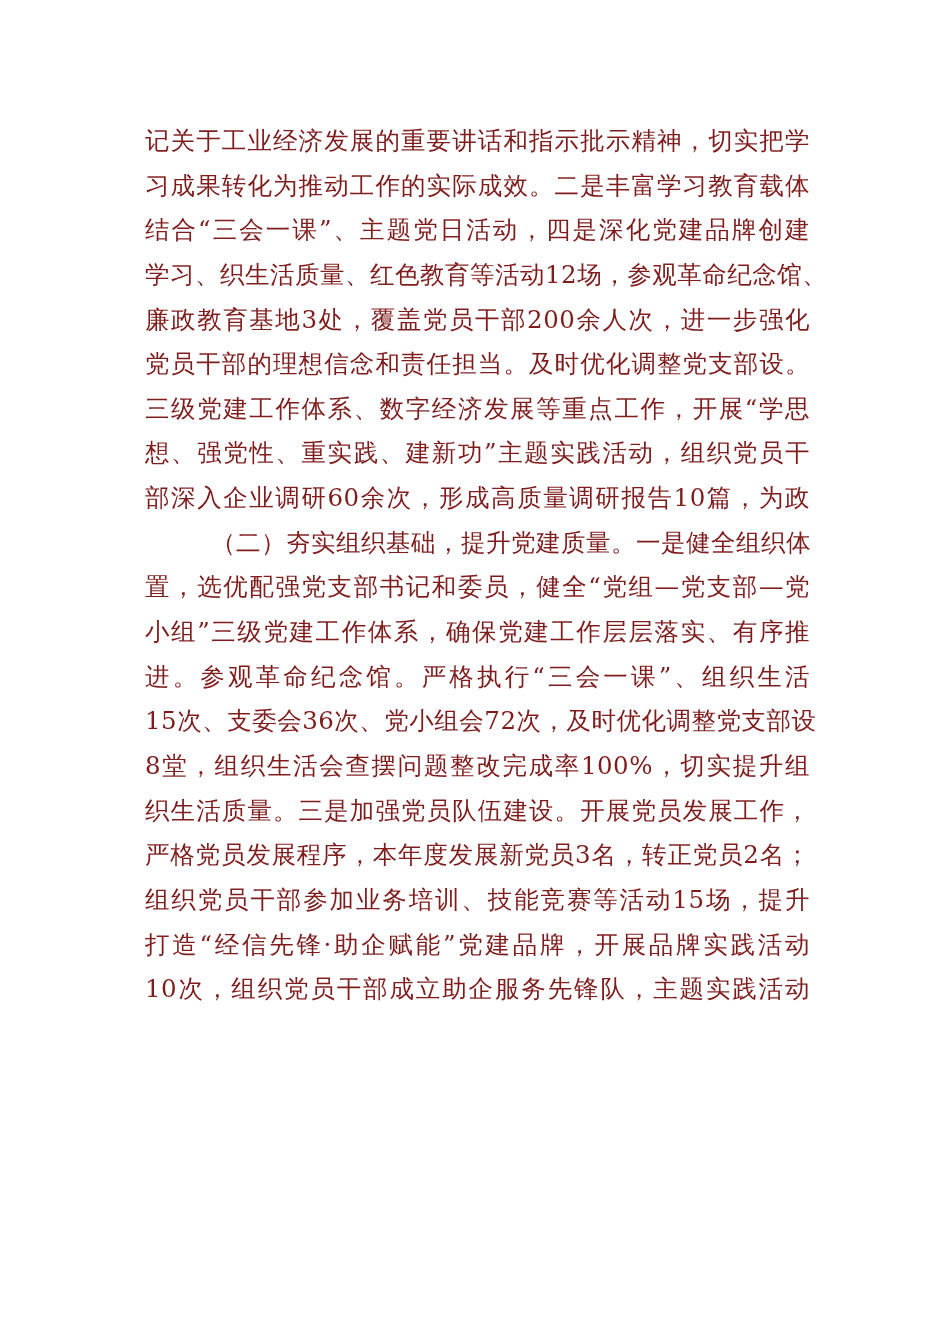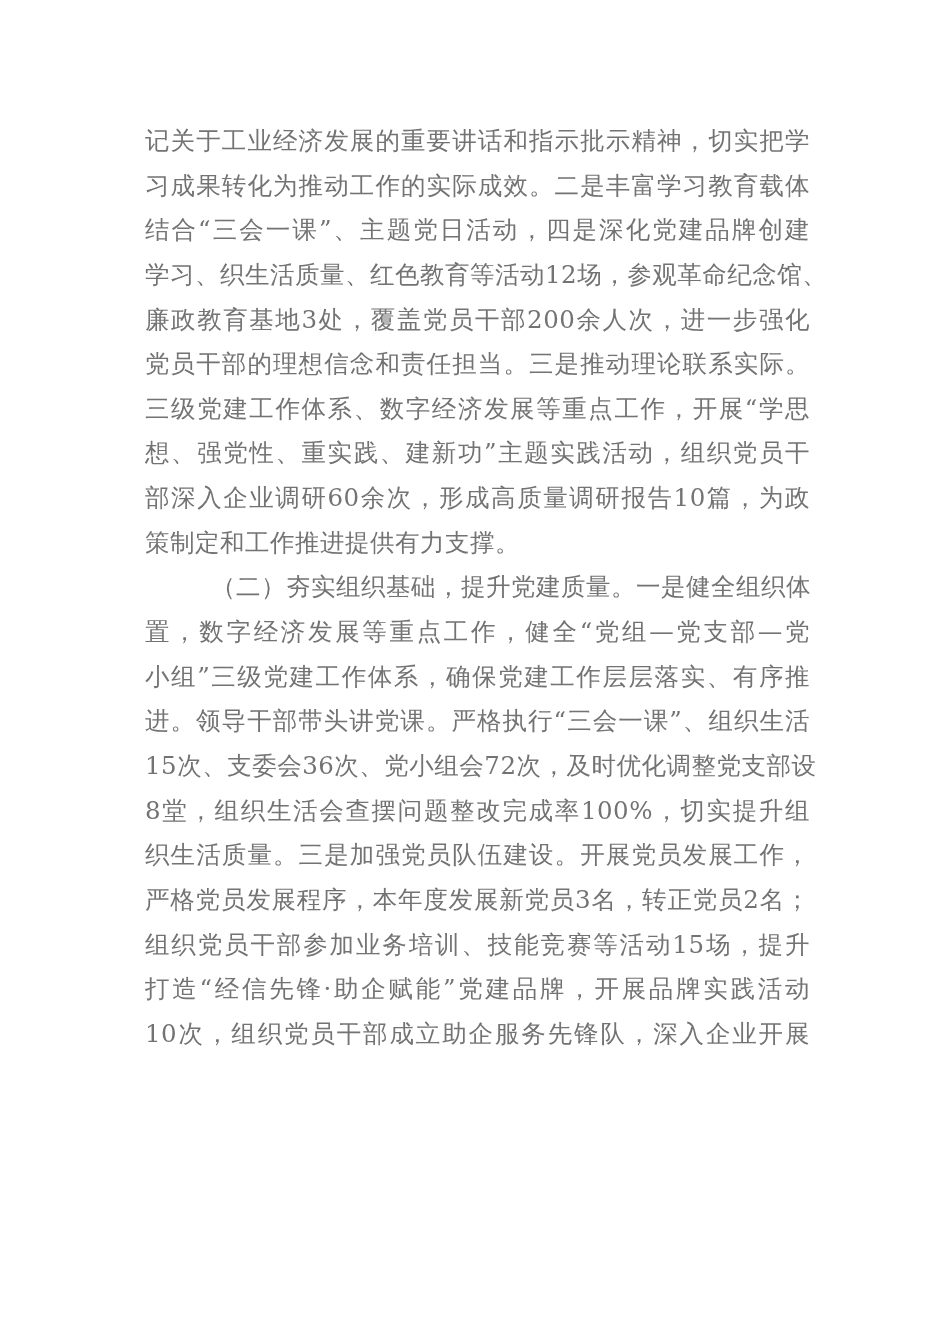--- a/index.html
+++ b/index.html
@@ -4,51 +4,50 @@
 <style>
   html, body { margin: 0; padding: 0; background: #ffffff; }
   body { width: 950px; height: 1344px; position: relative; overflow: hidden; }
   .page {
     position: absolute; left: 0; top: 0; width: 950px; height: 1344px;
     background: #ffffff;
   }
   .body-text {
     position: absolute; left: 145px; top: 119px; width: 665px;
     font-family: "DejaVu Serif", "Liberation Serif", serif;
-    font-size: 24.5px; color: #737373;
+    font-size: 24.5px; color: #7f1d1d;
   }
   .line {
     height: 44.65px; line-height: 44.65px;
     white-space: nowrap; text-align: justify; text-align-last: justify;
     letter-spacing: 0.5px;
   }
   .line.last { text-align-last: left; }
   .line.indent { padding-left: 66px; }
   .line.heading { font-weight: normal; }
 </style>
 </head>
 <body>
 
 <div class="page">
   <div class="body-text">
     <div class="line">记关于工业经济发展的重要讲话和指示批示精神，切实把学</div>
     <div class="line">习成果转化为推动工作的实际成效。二是丰富学习教育载体</div>
     <div class="line">结合“三会一课”、主题党日活动，四是深化党建品牌创建</div>
     <div class="line">学习、织生活质量、红色教育等活动12场，参观革命纪念馆、</div>
     <div class="line">廉政教育基地3处，覆盖党员干部200余人次，进一步强化</div>
-    <div class="line">党员干部的理想信念和责任担当。三是推动理论联系实际。</div>
+    <div class="line">党员干部的理想信念和责任担当。及时优化调整党支部设。</div>
     <div class="line">三级党建工作体系、数字经济发展等重点工作，开展“学思</div>
     <div class="line">想、强党性、重实践、建新功”主题实践活动，组织党员干</div>
     <div class="line">部深入企业调研60余次，形成高质量调研报告10篇，为政</div>
-    <div class="line last">策制定和工作推进提供有力支撑。</div>
     <div class="line indent heading">（二）夯实组织基础，提升党建质量。一是健全组织体</div>
-    <div class="line">置，数字经济发展等重点工作，健全“党组—党支部—党</div>
+    <div class="line">置，选优配强党支部书记和委员，健全“党组—党支部—党</div>
     <div class="line">小组”三级党建工作体系，确保党建工作层层落实、有序推</div>
-    <div class="line">进。领导干部带头讲党课。严格执行“三会一课”、组织生活</div>
+    <div class="line">进。参观革命纪念馆。严格执行“三会一课”、组织生活</div>
     <div class="line">15次、支委会36次、党小组会72次，及时优化调整党支部设</div>
     <div class="line">8堂，组织生活会查摆问题整改完成率100%，切实提升组</div>
     <div class="line">织生活质量。三是加强党员队伍建设。开展党员发展工作，</div>
     <div class="line">严格党员发展程序，本年度发展新党员3名，转正党员2名；</div>
     <div class="line">组织党员干部参加业务培训、技能竞赛等活动15场，提升</div>
     <div class="line">打造“经信先锋·助企赋能”党建品牌，开展品牌实践活动</div>
-    <div class="line">10次，组织党员干部成立助企服务先锋队，深入企业开展</div>
+    <div class="line">10次，组织党员干部成立助企服务先锋队，主题实践活动</div>
   </div>
 </div>
 
 </body></html>

